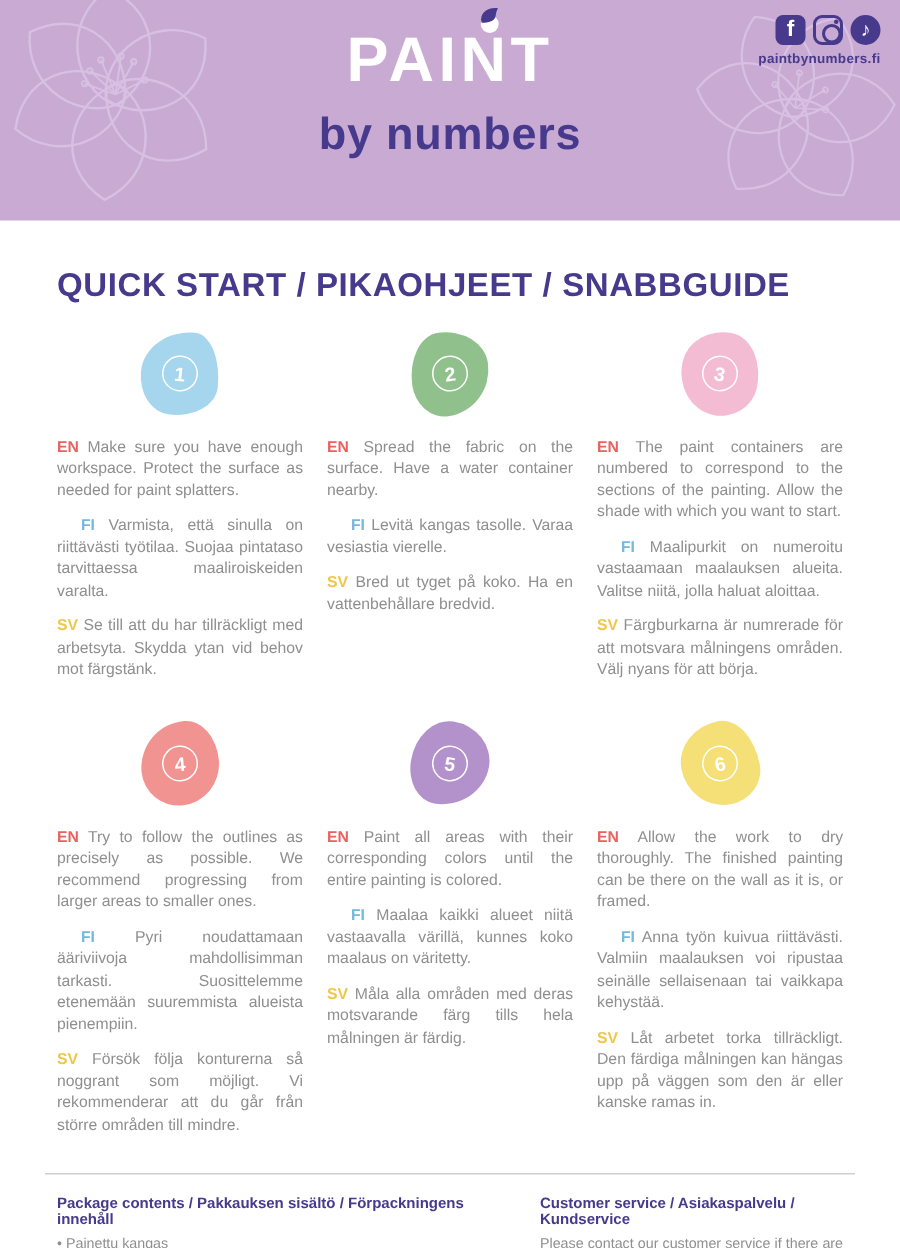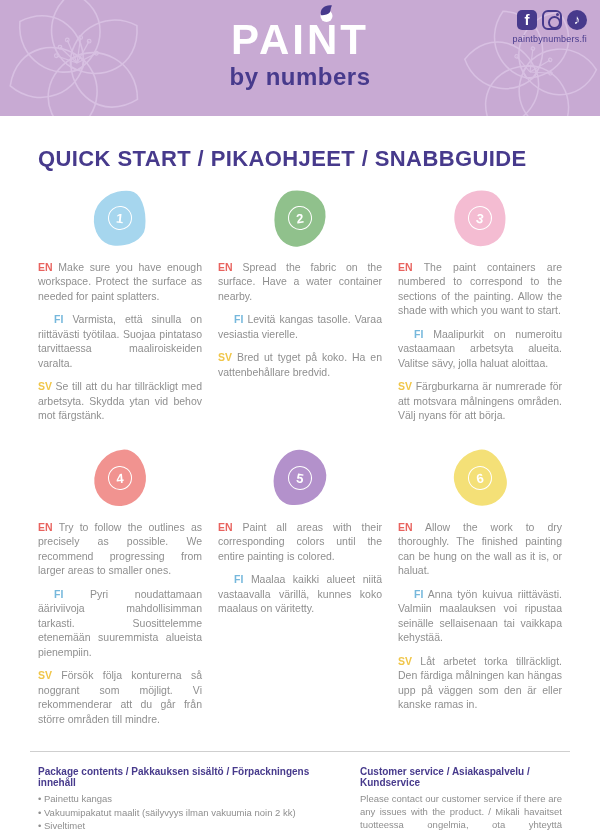--- a/index.html
+++ b/index.html
@@ -4,52 +4,52 @@
 <style>
   * { box-sizing: border-box; margin: 0; padding: 0; }
   html,body { background:#e9e9e9; }
   .page {
     width: 600px; height: 832px; margin: 0 auto; background: #fff;
     font-family: "Liberation Sans", sans-serif; overflow: hidden; position: relative;
     box-shadow: 0 0 6px rgba(0,0,0,.18);
   }
   
   .header {
-    height: 116px; background: var(--header_bg); position: relative; overflow: hidden;
+    height: 147px; background: var(--header_bg); position: relative; overflow: hidden;
   }
   .flower { position: absolute; opacity: .8; }
   .flower-left { left: -38px; top: -22px; }
   .flower-right { right: -30px; top: -8px; }
   .logo { position: absolute; left: 50%; transform: translateX(-50%); top: 6px; text-align: center; }
   .logo-main {
     position: relative; display: inline-block; color: #fff; font-size: 42px; font-weight: bold;
     letter-spacing: 3px; line-height: 1.05; margin-top: 12px;
   }
   .paint-drop { position: absolute; top: -15px; left: 63%; }
-  .logo-sub { color: var(--brand_purple); font-size: 24px; font-weight: bold; letter-spacing: .5px; margin-top: 1px; }
+  .logo-sub { color: var(--brand_purple); font-size: 30px; font-weight: bold; letter-spacing: .5px; margin-top: 11px; }
   .social { position: absolute; right: 13px; top: 10px; text-align: center; }
   .social-row { display: flex; gap: 5px; justify-content: flex-end; }
   .icon-fb {
     width: 20px; height: 20px; background: var(--brand_purple); border-radius: 5px;
     color: #fff; font-weight: bold; font-size: 15px; line-height: 19px; text-align: center;
   }
   .icon-ig { width: 20px; height: 20px; border: 2px solid var(--brand_purple); border-radius: 6px; position: relative; }
   .icon-ig::before {
     content:""; position: absolute; width: 9px; height: 9px; border: 2px solid var(--brand_purple);
     border-radius: 50%; left: 3.5px; top: 3.5px;
   }
   .icon-ig::after {
     content:""; position: absolute; width: 3px; height: 3px; background: var(--brand_purple);
     border-radius: 50%; right: 1px; top: 1px;
   }
   .icon-tt {
     width: 20px; height: 20px; background: var(--brand_purple); border-radius: 50%;
     color: #fff; font-size: 13px; line-height: 20px; text-align: center;
   }
-  .website { margin-top: 4px; font-size: 9px; font-weight: normal; color: var(--brand_purple); letter-spacing: .2px; }
+  .website { margin-top: 4px; font-size: 9px; font-weight: bold; color: var(--brand_purple); letter-spacing: .2px; }
   
   .title {
     margin: 30px 38px 0; color: var(--brand_purple); font-size: 22px; font-weight: bold; letter-spacing: .4px;
     white-space: nowrap;
   }
   
   .steps {
     margin: 18px 38px 0; display: grid; grid-template-columns: repeat(3, 1fr);
     column-gap: 16px; row-gap: 18px;
   }
@@ -173,46 +173,47 @@
       <p class="lang"><span class="lbl lbl-en">EN</span> <span>Spread the fabric on the surface. Have a water container nearby.</span></p>
       <p class="lang"><span class="lbl lbl-fi">FI</span> <span>Levitä kangas tasolle. Varaa vesiastia vierelle.</span></p>
       <p class="lang"><span class="lbl lbl-sv">SV</span> <span>Bred ut tyget på koko. Ha en vattenbehållare bredvid.</span></p>
     </section>
 
     <section class="step">
       <div class="splotch s3" style="background: rgb(244, 188, 210);">
         <span class="num">3</span>
       </div>
       <p class="lang"><span class="lbl lbl-en">EN</span> <span>The paint containers are numbered to correspond to the sections of the painting. Allow the shade with which you want to start.</span></p>
-      <p class="lang"><span class="lbl lbl-fi">FI</span> <span>Maalipurkit on numeroitu vastaamaan arbetsyta alueita. Valitse sävy, jolla haluat aloittaa.</span></p>
+      <p class="lang"><span class="lbl lbl-fi">FI</span> <span>Maalipurkit on numeroitu vastaamaan maalauksen alueita. Valitse niitä, jolla haluat aloittaa.</span></p>
       <p class="lang"><span class="lbl lbl-sv">SV</span> <span>Färgburkarna är numrerade för att motsvara målningens områden. Välj nyans för att börja.</span></p>
     </section>
 
     <section class="step">
       <div class="splotch s4" style="background: rgb(241, 147, 144);">
         <span class="num">4</span>
       </div>
       <p class="lang"><span class="lbl lbl-en">EN</span> <span>Try to follow the outlines as precisely as possible. We recommend progressing from larger areas to smaller ones.</span></p>
       <p class="lang"><span class="lbl lbl-fi">FI</span> <span>Pyri noudattamaan ääriviivoja mahdollisimman tarkasti. Suosittelemme etenemään suuremmista alueista pienempiin.</span></p>
       <p class="lang"><span class="lbl lbl-sv">SV</span> <span>Försök följa konturerna så noggrant som möjligt. Vi rekommenderar att du går från större områden till mindre.</span></p>
     </section>
 
     <section class="step">
       <div class="splotch s5" style="background: rgb(179, 145, 203);">
         <span class="num">5</span>
       </div>
       <p class="lang"><span class="lbl lbl-en">EN</span> <span>Paint all areas with their corresponding colors until the entire painting is colored.</span></p>
       <p class="lang"><span class="lbl lbl-fi">FI</span> <span>Maalaa kaikki alueet niitä vastaavalla värillä, kunnes koko maalaus on väritetty.</span></p>
+      <p class="lang"><span class="lbl lbl-sv">SV</span> <span>Måla alla områden med deras motsvarande färg tills hela målningen är färdig.</span></p>
     </section>
 
     <section class="step">
       <div class="splotch s6" style="background: rgb(244, 224, 119);">
         <span class="num">6</span>
       </div>
-      <p class="lang"><span class="lbl lbl-en">EN</span> <span>Allow the work to dry thoroughly. The finished painting can be hung on the wall as it is, or haluat.</span></p>
+      <p class="lang"><span class="lbl lbl-en">EN</span> <span>Allow the work to dry thoroughly. The finished painting can be there on the wall as it is, or framed.</span></p>
       <p class="lang"><span class="lbl lbl-fi">FI</span> <span>Anna työn kuivua riittävästi. Valmiin maalauksen voi ripustaa seinälle sellaisenaan tai vaikkapa kehystää.</span></p>
       <p class="lang"><span class="lbl lbl-sv">SV</span> <span>Låt arbetet torka tillräckligt. Den färdiga målningen kan hängas upp på väggen som den är eller kanske ramas in.</span></p>
     </section>
 
   </div>
 
   <hr class="divider">
 
   <div class="info">
     <div class="info-left">

